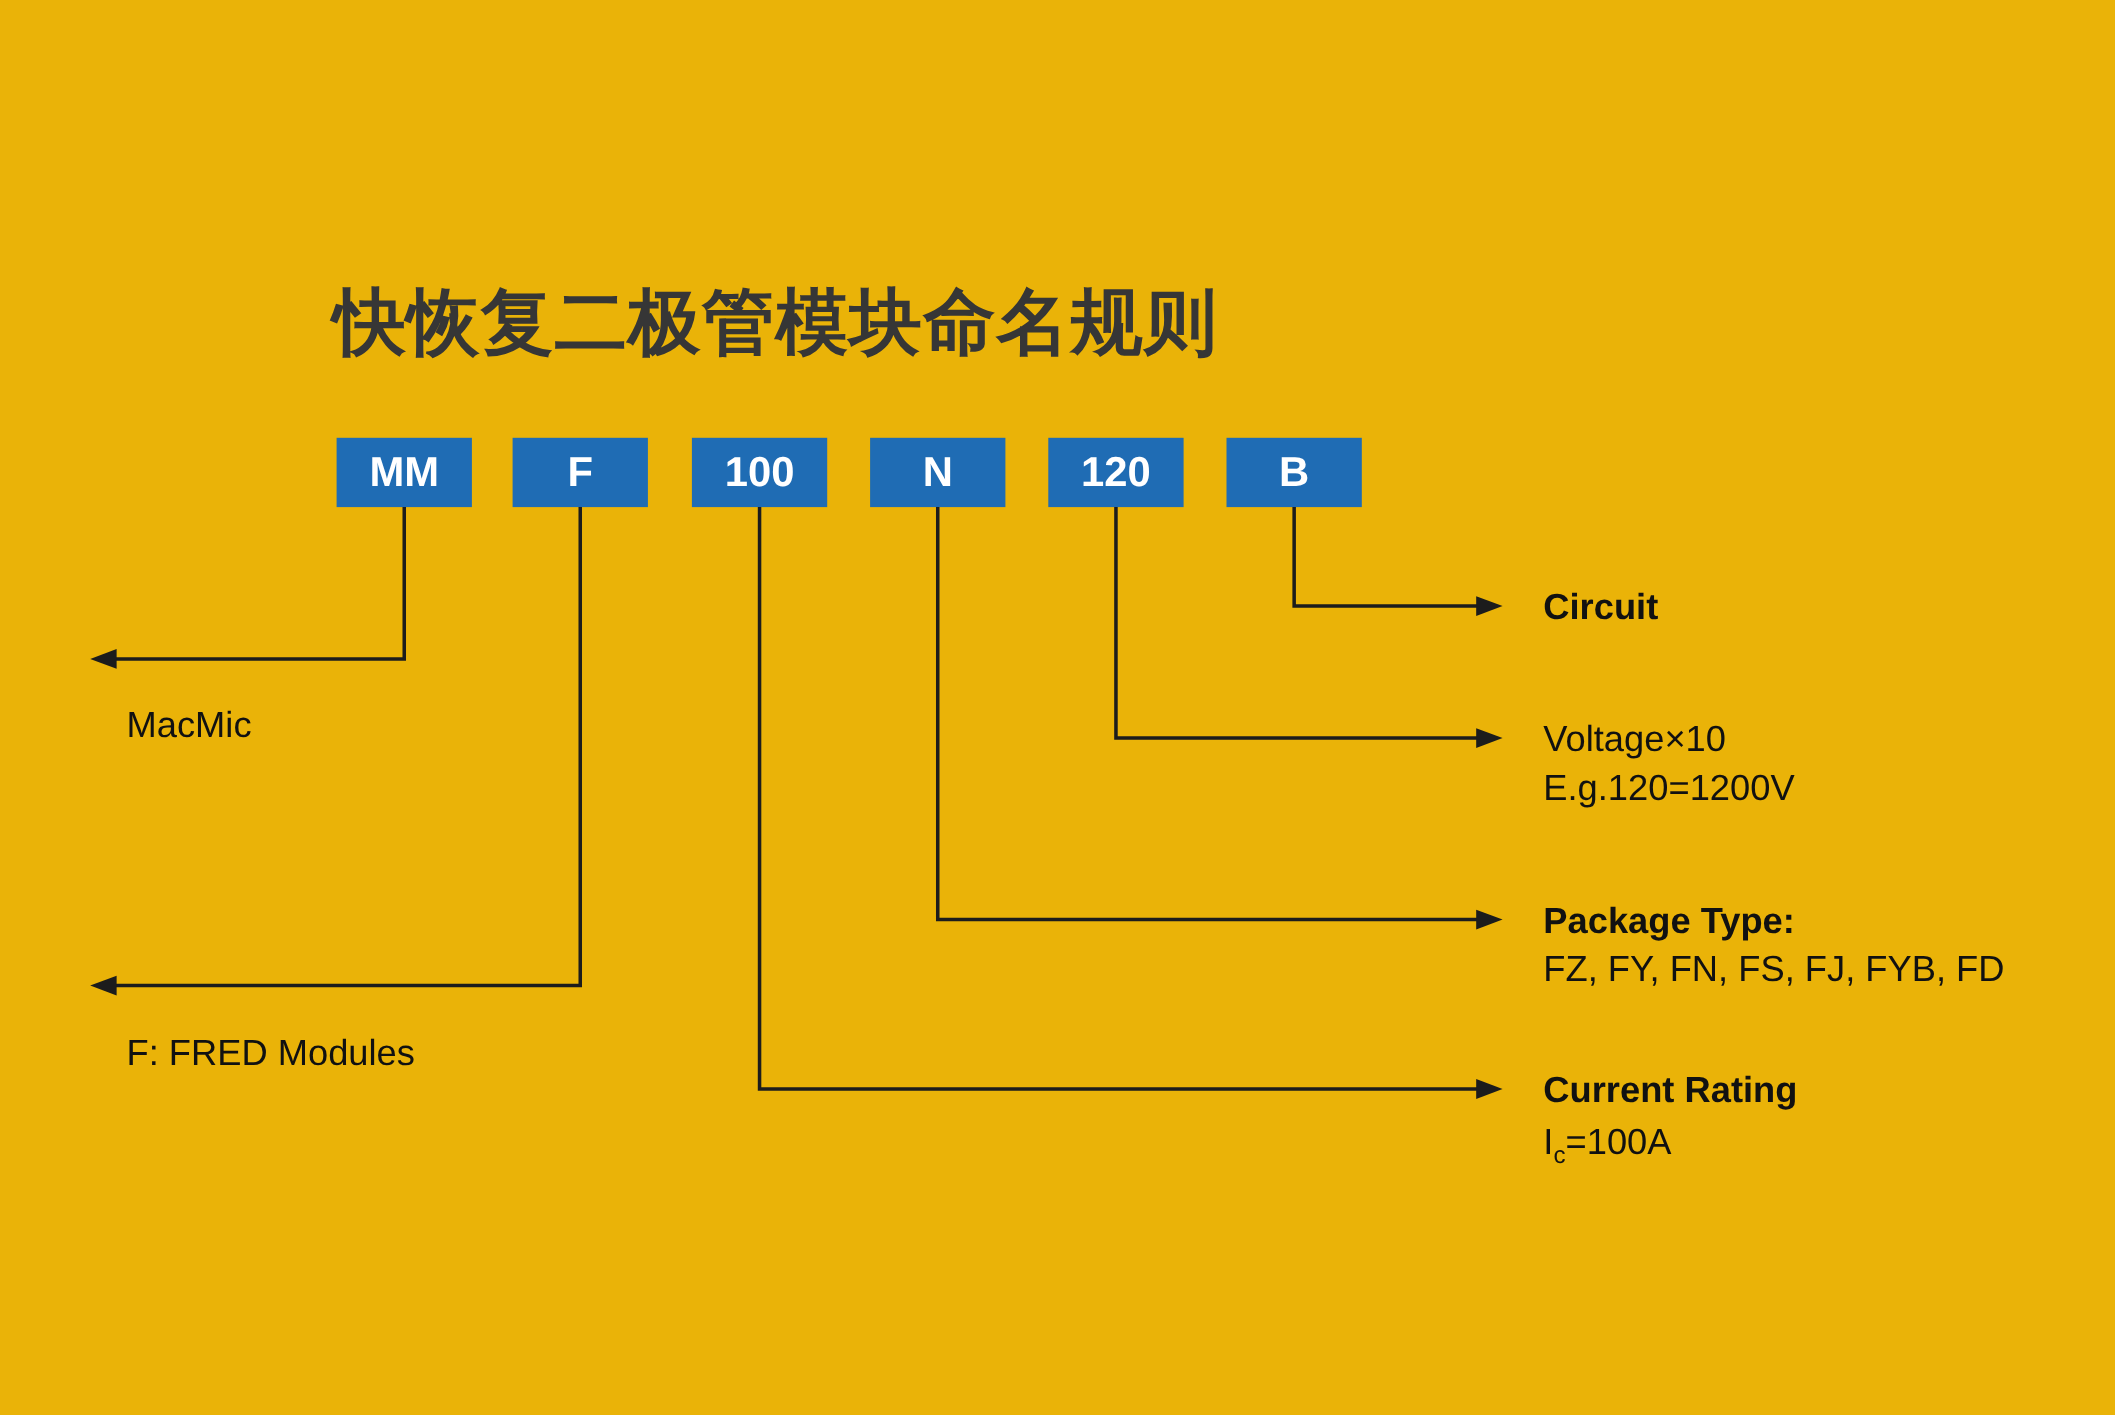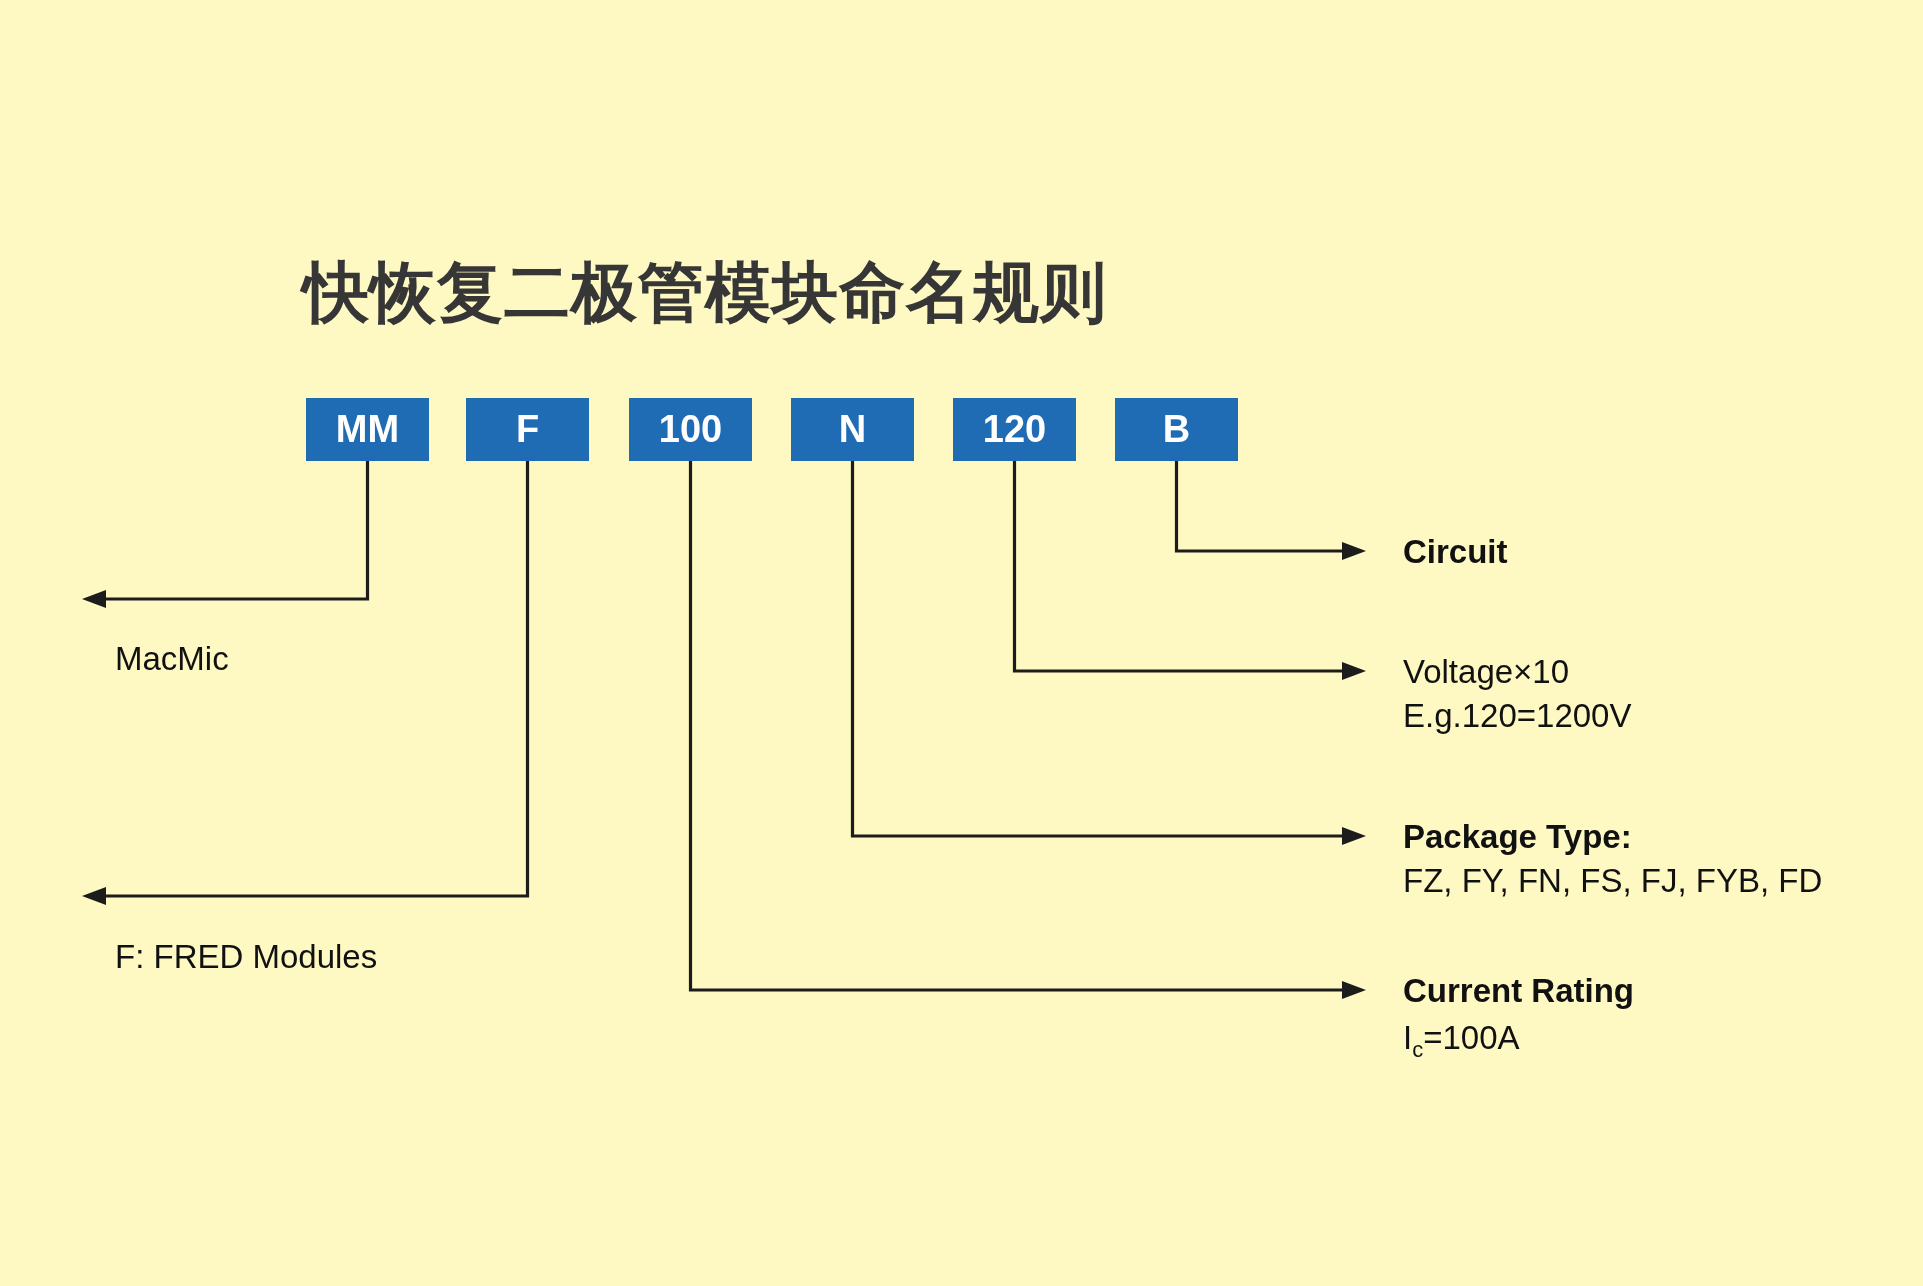--- a/index.html
+++ b/index.html
@@ -8,21 +8,21 @@
     background: #ffffff;
   }
   body {
     font-family: "Liberation Sans", sans-serif;
     color: #1a1a1a;
   }
   #page {
     position: relative;
     width: 1923px;
     height: 1286px;
-    background: #fef9c3;
+    background: #eab308;
     overflow: hidden;
   }
   #diagram-svg {
     position: absolute;
     left: 0;
     top: 0;
     width: 1923px;
     height: 1286px;
   }
   .title-text {

